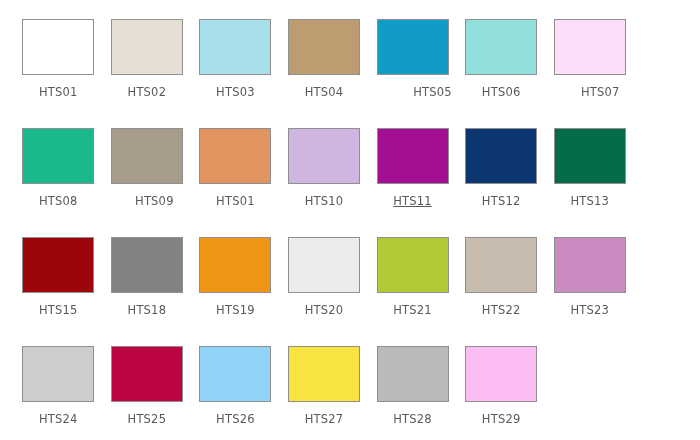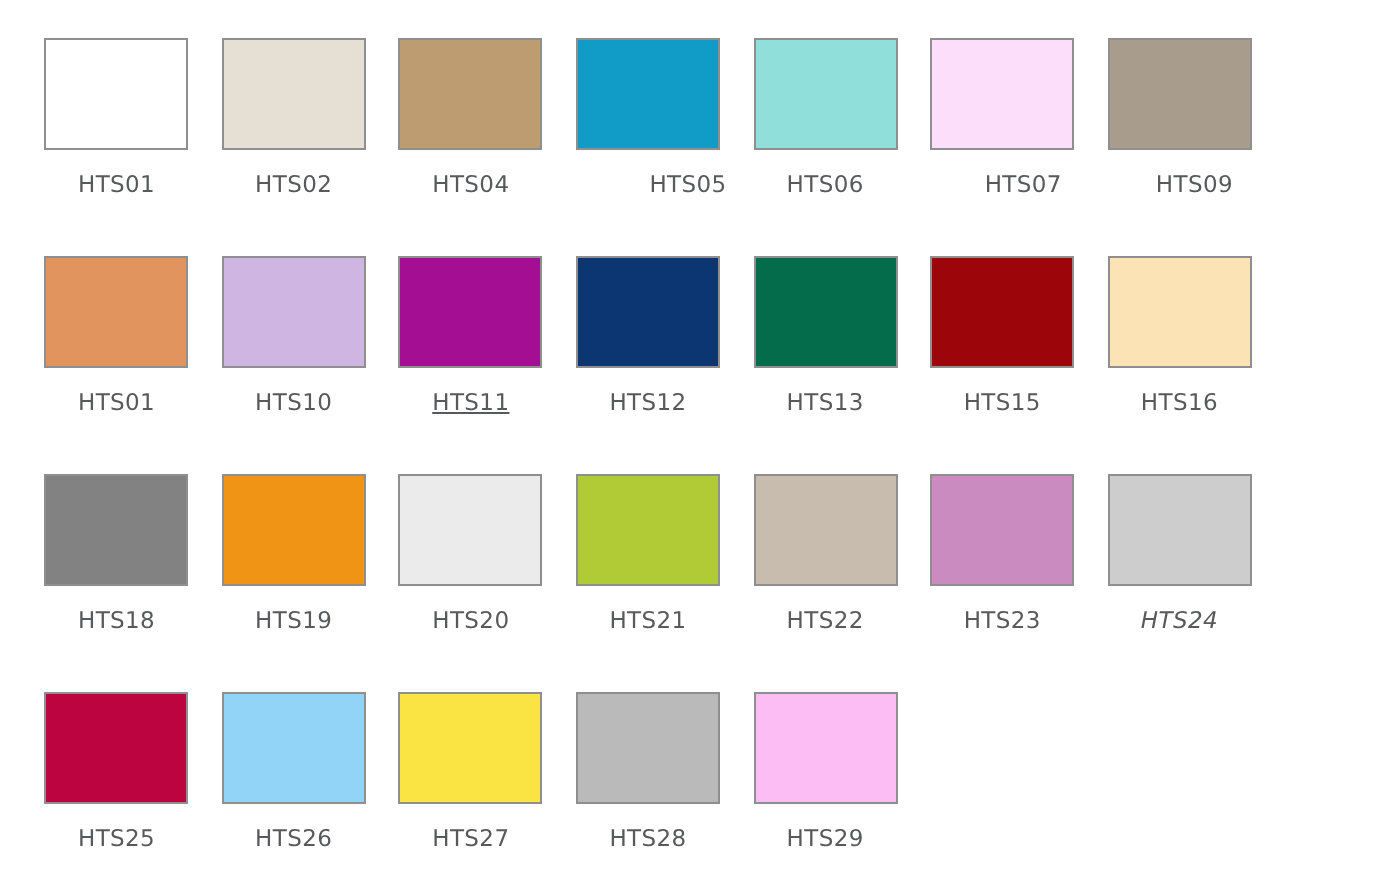--- a/index.html
+++ b/index.html
@@ -55,34 +55,42 @@
 <div id="palette-grid">
     <div class="swatch-cell">
       <div class="swatch-chip" style="background: rgb(255, 255, 255); border-color: rgb(143, 143, 143);"></div>
       <div class="swatch-label" style="color: rgb(88, 89, 91);">HTS01</div>
     </div>
     <div class="swatch-cell">
       <div class="swatch-chip" style="background: rgb(229, 224, 211); border-color: rgb(143, 143, 143);"></div>
       <div class="swatch-label" style="color: rgb(88, 89, 91);">HTS02</div>
     </div>
     <div class="swatch-cell">
+      <div class="swatch-chip" style="background: rgb(169, 222, 235); border-color: rgb(143, 143, 143);"></div>
+      <div class="swatch-label" style="color: rgb(88, 89, 91);">HTS03</div>
+    </div>
+    <div class="swatch-cell">
       <div class="swatch-chip" style="background: rgb(190, 156, 114); border-color: rgb(143, 143, 143);"></div>
       <div class="swatch-label" style="color: rgb(88, 89, 91);">HTS04</div>
     </div>
     <div class="swatch-cell">
       <div class="swatch-chip" style="background: rgb(16, 156, 198); border-color: rgb(143, 143, 143);"></div>
       <div class="swatch-label" style="color: rgb(88, 89, 91); padding-left: 40px;">HTS05</div>
     </div>
     <div class="swatch-cell">
       <div class="swatch-chip" style="background: rgb(145, 223, 219); border-color: rgb(143, 143, 143);"></div>
       <div class="swatch-label" style="color: rgb(88, 89, 91);">HTS06</div>
     </div>
     <div class="swatch-cell">
       <div class="swatch-chip" style="background: rgb(252, 222, 250); border-color: rgb(143, 143, 143);"></div>
       <div class="swatch-label" style="color: rgb(88, 89, 91); padding-left: 21px;">HTS07</div>
+    </div>
+    <div class="swatch-cell">
+      <div class="swatch-chip" style="background: rgb(26, 184, 141); border-color: rgb(143, 143, 143);"></div>
+      <div class="swatch-label" style="color: rgb(88, 89, 91);">HTS08</div>
     </div>
     <div class="swatch-cell">
       <div class="swatch-chip" style="background: rgb(168, 157, 140); border-color: rgb(143, 143, 143);"></div>
       <div class="swatch-label" style="color: rgb(88, 89, 91); padding-left: 15px;">HTS09</div>
     </div>
     <div class="swatch-cell">
       <div class="swatch-chip" style="background: rgb(226, 148, 94); border-color: rgb(143, 143, 143);"></div>
       <div class="swatch-label" style="color: rgb(88, 89, 91);">HTS01</div>
     </div>
     <div class="swatch-cell">
@@ -99,24 +107,20 @@
     </div>
     <div class="swatch-cell">
       <div class="swatch-chip" style="background: rgb(5, 108, 75); border-color: rgb(143, 143, 143);"></div>
       <div class="swatch-label" style="color: rgb(88, 89, 91);">HTS13</div>
     </div>
     <div class="swatch-cell">
       <div class="swatch-chip" style="background: rgb(156, 5, 9); border-color: rgb(143, 143, 143);"></div>
       <div class="swatch-label" style="color: rgb(88, 89, 91);">HTS15</div>
     </div>
     <div class="swatch-cell">
-      <div class="swatch-chip" style="background: rgb(251, 227, 182); border-color: rgb(143, 143, 143);"></div>
-      <div class="swatch-label" style="color: rgb(88, 89, 91);">HTS16</div>
-    </div>
-    <div class="swatch-cell">
       <div class="swatch-chip" style="background: rgb(130, 130, 130); border-color: rgb(143, 143, 143);"></div>
       <div class="swatch-label" style="color: rgb(88, 89, 91);">HTS18</div>
     </div>
     <div class="swatch-cell">
       <div class="swatch-chip" style="background: rgb(240, 148, 21); border-color: rgb(143, 143, 143);"></div>
       <div class="swatch-label" style="color: rgb(88, 89, 91);">HTS19</div>
     </div>
     <div class="swatch-cell">
       <div class="swatch-chip" style="background: rgb(235, 235, 235); border-color: rgb(143, 143, 143);"></div>
       <div class="swatch-label" style="color: rgb(88, 89, 91);">HTS20</div>
@@ -128,21 +132,21 @@
     <div class="swatch-cell">
       <div class="swatch-chip" style="background: rgb(200, 188, 175); border-color: rgb(143, 143, 143);"></div>
       <div class="swatch-label" style="color: rgb(88, 89, 91);">HTS22</div>
     </div>
     <div class="swatch-cell">
       <div class="swatch-chip" style="background: rgb(202, 140, 192); border-color: rgb(143, 143, 143);"></div>
       <div class="swatch-label" style="color: rgb(88, 89, 91);">HTS23</div>
     </div>
     <div class="swatch-cell">
       <div class="swatch-chip" style="background: rgb(205, 205, 205); border-color: rgb(143, 143, 143);"></div>
-      <div class="swatch-label" style="color: rgb(88, 89, 91); font-style: italic;">HTS24</div>
+      <div class="swatch-label" style="color: rgb(88, 89, 91);">HTS24</div>
     </div>
     <div class="swatch-cell">
       <div class="swatch-chip" style="background: rgb(187, 4, 64); border-color: rgb(143, 143, 143);"></div>
       <div class="swatch-label" style="color: rgb(88, 89, 91);">HTS25</div>
     </div>
     <div class="swatch-cell">
       <div class="swatch-chip" style="background: rgb(145, 212, 247); border-color: rgb(143, 143, 143);"></div>
       <div class="swatch-label" style="color: rgb(88, 89, 91);">HTS26</div>
     </div>
     <div class="swatch-cell">

